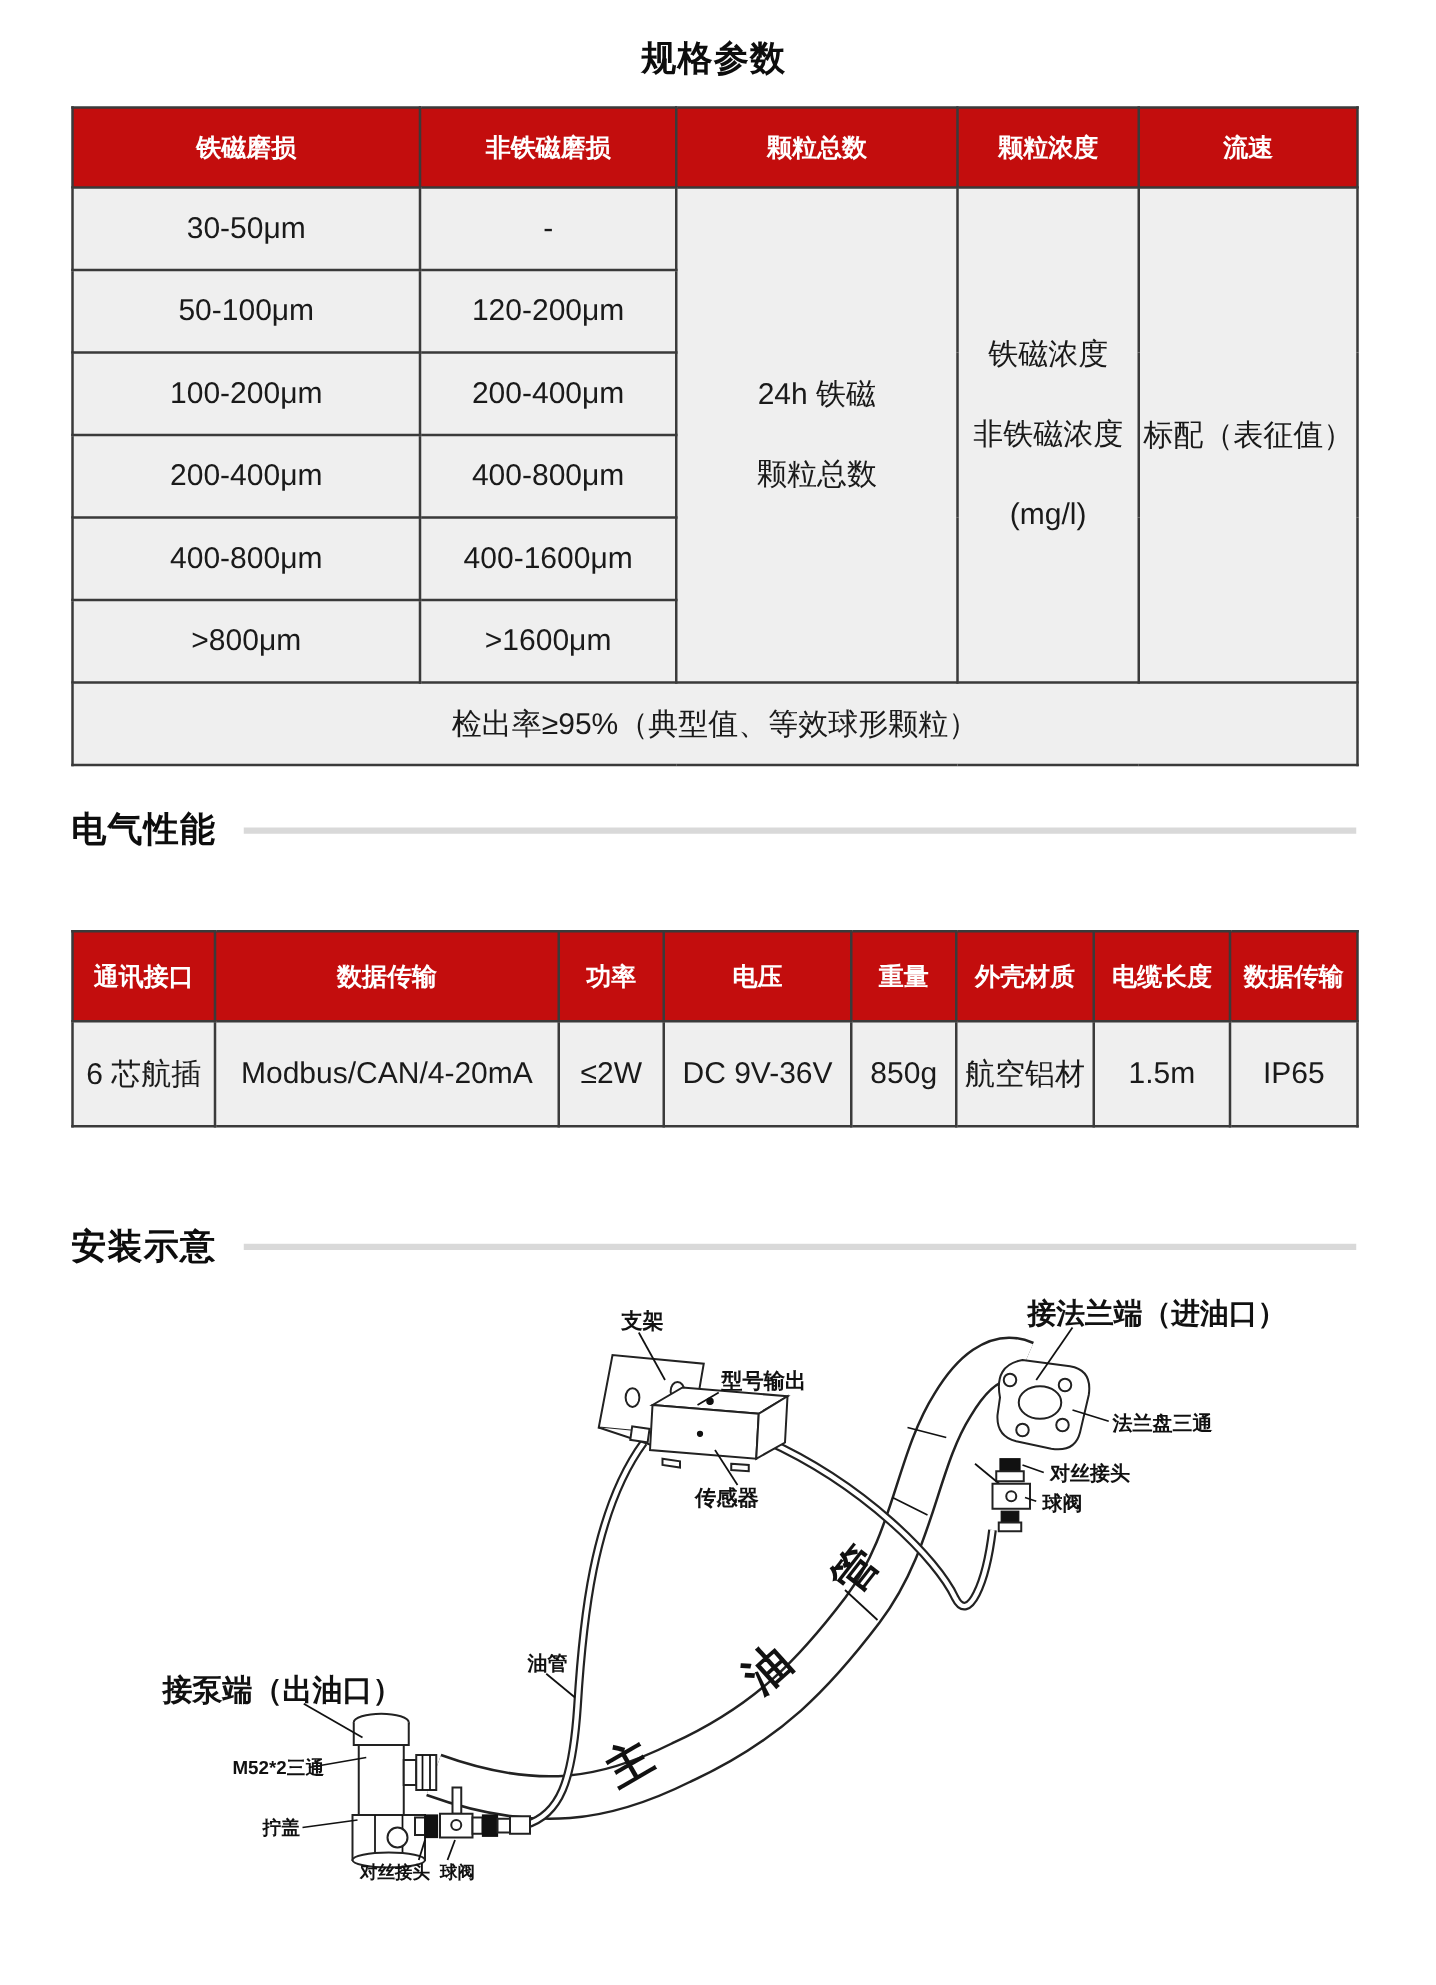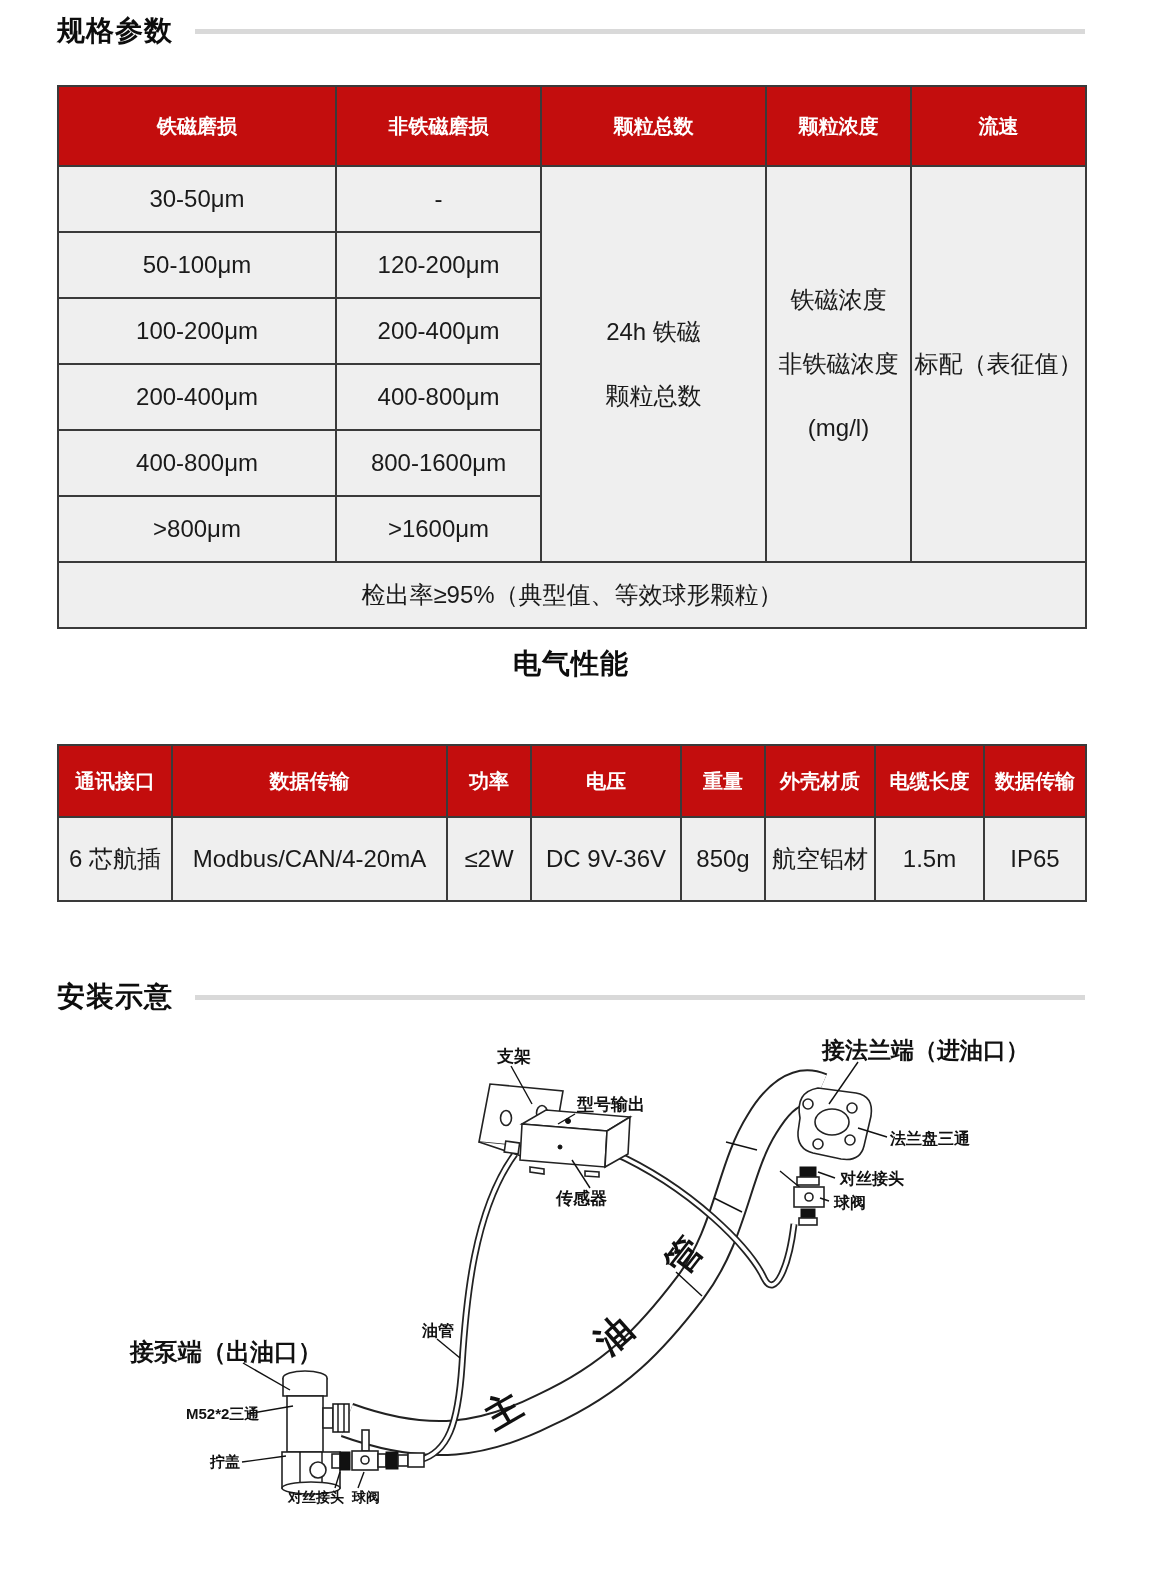--- a/index.html
+++ b/index.html
@@ -10,31 +10,31 @@
   .section-head { position:absolute; left:57px; width:1028px; display:flex; align-items:center; }
   .section-head h2 { margin:0; font-size:28px; font-weight:bold; color:#0d0d0d; letter-spacing:1px; white-space:nowrap; }
   .section-head .rule { flex:1; height:5px; background:#d9d9d9; margin-left:22px; }
 
   table.spec { position:absolute; left:57px; width:1028px; border-collapse:collapse; table-layout:fixed; }
   table.spec th, table.spec td { border:2px solid #3a3a3a; text-align:center; vertical-align:middle; padding:0; }
   table.spec th { background:#c30d0d; color:#fff; font-size:20px; font-weight:bold; }
   table.spec td { background:#efefef; font-size:24px; color:#1a1a1a;margin-left:37px; }
 
   #spec-table { top:85px; }
-  #spec-table th { height:80px; }
+  #spec-table th { height:64px; }
   #spec-table td { height:66px; }
   #spec-table td.merged { line-height:64px; }
   #spec-table td.footer-cell { height:66px; }
 
   #elec-table { top:744px; }
   #elec-table th { height:72px; }
   #elec-table td { height:84px; }
 
-  #head1 { top:12px; }
-  #head2 { top:645px;flex-direction:column; }
+  #head1 { top:28px;flex-direction:column; }
+  #head2 { top:645px; }
   #head3 { top:978px; }
 
   .diagram { position:absolute; left:0; top:1020px; width:1149px; height:568px; }
   .diagram text { fill:#111; font-family:"Liberation Sans","DejaVu Sans",sans-serif; font-weight:bold; }
   .ln { stroke:#111; stroke-width:1.4; fill:none; }
   .draw { stroke:#222; stroke-width:1.6; fill:#fff; }
   .dark { fill:#111; stroke:#111; }
 </style>
 </head>
 <body>
@@ -83,21 +83,21 @@
     <tr>
       <td>100-200μm</td>
       <td>200-400μm</td>
     </tr>
     <tr>
       <td>200-400μm</td>
       <td>400-800μm</td>
     </tr>
     <tr>
       <td>400-800μm</td>
-      <td>800-1600μm</td>
+      <td>400-1600μm</td>
     </tr>
     <tr>
       <td>&gt;800μm</td>
       <td>&gt;1600μm</td>
     </tr>
     <tr>
       <td class="footer-cell" colspan="5">检出率≥95%（典型值、等效球形颗粒）</td>
     </tr>
   </tbody>
     </table>

